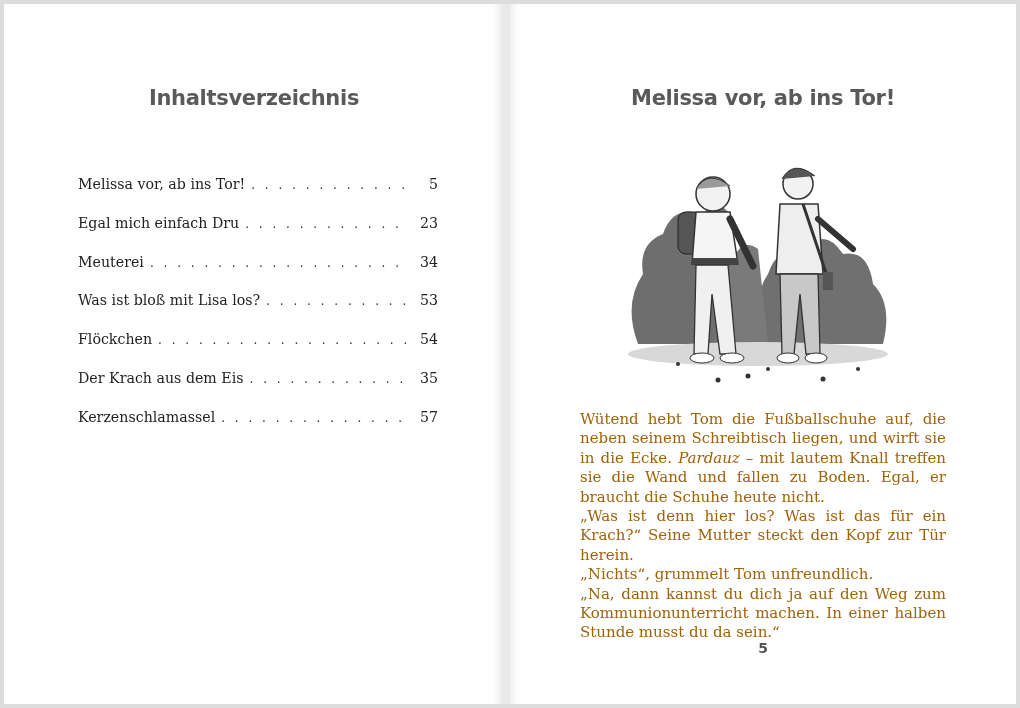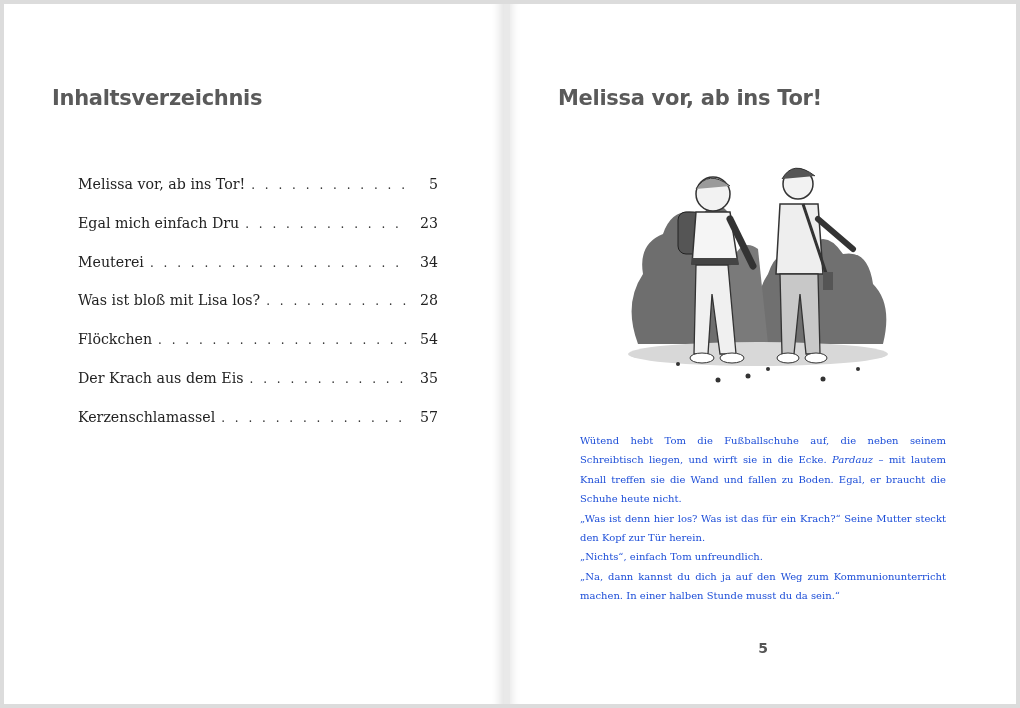--- a/index.html
+++ b/index.html
@@ -7,41 +7,40 @@
     width:1020px; height:708px; background:#dcdcdc; position:relative; overflow:hidden;
     font-family: "DejaVu Serif", serif;
   }
   .page {
     position:absolute; top:4px; height:700px; background:#fff;
   }
   .page-left { left:4px; width:500px; box-shadow: inset -14px 0 10px -10px rgba(0,0,0,0.12); }
   .page-right { left:510px; width:506px; box-shadow: inset 10px 0 8px -8px rgba(0,0,0,0.10); }
   .gutter { position:absolute; left:504px; top:4px; width:6px; height:700px; background:#e9e9e9; }
   .title {
-    position:absolute; top:82px; width:100%; 
+    position:absolute; top:82px; width:100%; text-align:center;
     font-family: "DejaVu Sans", sans-serif; font-weight:bold; font-size:21px; color:#5a5a5a;
     letter-spacing:-0.3px;
-    margin-left:48px;
   }
   .toc { position:absolute; left:74px; top:172px; width:360px; }
   .toc-row {
     display:flex; align-items:baseline; height:38.8px;
     font-size:14.2px; color:#222;
   }
   .toc-label { white-space:nowrap; }
   .toc-dots {
     flex:1; overflow:hidden; white-space:nowrap; margin:0 6px; color:#333;
     letter-spacing:3px; font-size:12px;
   }
   .toc-dots::before { content:". . . . . . . . . . . . . . . . . . . . . . . . . . . . . . . . . . . . . . . . . . . . . . . . . ."; }
   .toc-page { min-width:24px; text-align:right; }
   .illus { position:absolute; left:108px; top:150px; width:280px; height:240px; }
   .text {
-    position:absolute; left:70px; top:427px; width:366px;
-    font-size:10px; line-height:19.4px; color:#1d4ed8; text-align:justify;
+    position:absolute; left:70px; top:406px; width:366px;
+    font-size:15px; line-height:19.4px; color:#a16207; text-align:justify;
   }
   .text p { margin:0; }
   .text .last { text-align-last:left; }
   .page-num {
     position:absolute; top:636px; width:100%; text-align:center;
     font-family:"DejaVu Sans", sans-serif; font-weight:bold; font-size:14px; color:#555;
   }
 </style>
 </head>
 <body>
@@ -60,21 +59,21 @@
         <span class="toc-page">23</span>
       </div>
     <div class="toc-row">
         <span class="toc-label">Meuterei</span>
         <span class="toc-dots"></span>
         <span class="toc-page">34</span>
       </div>
     <div class="toc-row">
         <span class="toc-label">Was ist bloß mit Lisa los?</span>
         <span class="toc-dots"></span>
-        <span class="toc-page">28</span>
+        <span class="toc-page">53</span>
       </div>
     <div class="toc-row">
         <span class="toc-label">Flöckchen</span>
         <span class="toc-dots"></span>
         <span class="toc-page">54</span>
       </div>
     <div class="toc-row">
         <span class="toc-label">Der Krach aus dem Eis</span>
         <span class="toc-dots"></span>
         <span class="toc-page">35</span>
@@ -124,18 +123,18 @@
     <circle cx="130" cy="222" r="2.5" fill="#333"></circle>
     <circle cx="150" cy="215" r="2" fill="#333"></circle>
     <circle cx="205" cy="225" r="2.5" fill="#333"></circle>
     <circle cx="240" cy="215" r="2" fill="#333"></circle>
     <circle cx="60" cy="210" r="2" fill="#333"></circle>
   </svg>
 
   <div class="text">
     <p><span>Wütend hebt Tom die Fußballschuhe auf, die neben seinem Schreibtisch liegen, und wirft sie in die Ecke. </span><em>Pardauz</em><span> – mit lautem Knall treffen sie die Wand und fallen zu Boden. Egal, er braucht die Schuhe heute nicht.</span></p>
     <p>„Was ist denn hier los? Was ist das für ein Krach?“ Seine Mutter steckt den Kopf zur Tür herein.</p>
-    <p>„Nichts“, einfach Tom unfreundlich.</p>
+    <p>„Nichts“, grummelt Tom unfreundlich.</p>
     <p class="last">„Na, dann kannst du dich ja auf den Weg zum Kommunionunterricht machen. In einer halben Stunde musst du da sein.“</p>
   </div>
 
   <div class="page-num">5</div>
 </div>
 
 </body></html>

